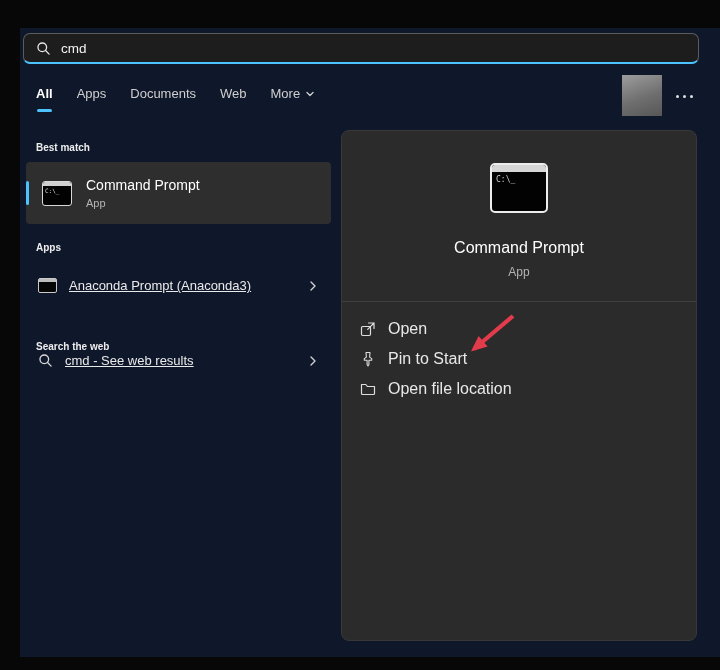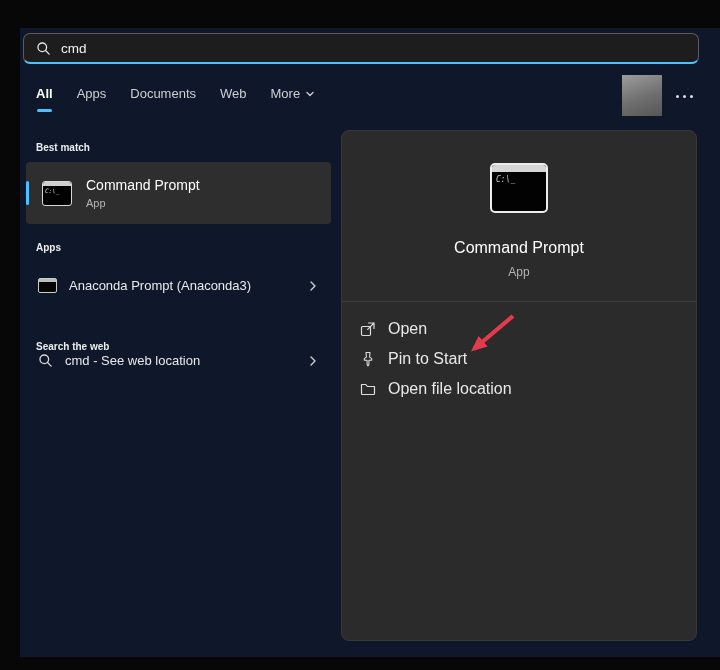--- a/index.html
+++ b/index.html
@@ -74,26 +74,26 @@
   .bm-text { display:flex; flex-direction:column; margin-left:14px; }
   .bm-title { font-size:14px; color:#ffffff; }
   .bm-sub { font-size:11px; color:#b5b5b5; margin-top:4px; }
 
   .list-item {
     position:absolute; left:6px; width:305px; height:41px; border-radius:4px;
     display:flex; align-items:center; padding:0 12px;
   }
   .li-apps { top:237px; }
   .li-web  { top:312px; }
-  .li-label { font-size:13px; color:#eaeaea; margin-left:12px; }
+  .li-label { font-size:13px; color:#eaeaea; margin-left:12px;text-decoration:underline; }
   .chev { margin-left:auto; display:flex; }
 
   
   .cmd-ic {
-    position:relative; background:#020202; overflow:hidden; flex:none;font-style:italic;
+    position:relative; background:#020202; overflow:hidden; flex:none;
   }
   .cmd-ic.sm {
     width:30px; height:25px; border:1.5px solid #d8d8d8; border-radius:3px;
   }
   .cmd-ic.sm .titlebar { position:absolute; left:0; right:0; top:0; height:4px; background:#cfcfcf; }
   .cmd-ic.sm .glyph {
     position:absolute; left:2px; top:6px; font-size:6px; line-height:6px;
     color:#dcdcdc; font-family:"DejaVu Sans Mono","Liberation Mono",monospace;
   }
   .cmd-ic.lg {
@@ -196,21 +196,21 @@
     </span>
   </div>
 
   <div class="heading h-web">Search the web</div>
 
   <div class="list-item li-web">
     <svg width="15" height="15" viewBox="0 0 16 16">
       <circle cx="6.7" cy="6.7" r="4.6" stroke="#dadada" stroke-width="1.4" fill="none"></circle>
       <line x1="10.2" y1="10.2" x2="14" y2="14" stroke="#dadada" stroke-width="1.4" stroke-linecap="round"></line>
     </svg>
-    <span class="li-label">cmd - See web location</span>
+    <span class="li-label">cmd - See web results</span>
     <span class="chev">
       <svg width="12" height="12" viewBox="0 0 12 12">
         <path d="M4 2 l4 4 -4 4" stroke="#cfcfcf" stroke-width="1.4" fill="none" stroke-linecap="round" stroke-linejoin="round"></path>
       </svg>
     </span>
   </div>
 
   <div class="card">
     <div class="cmd-ic lg">
       <span class="titlebar"></span>

